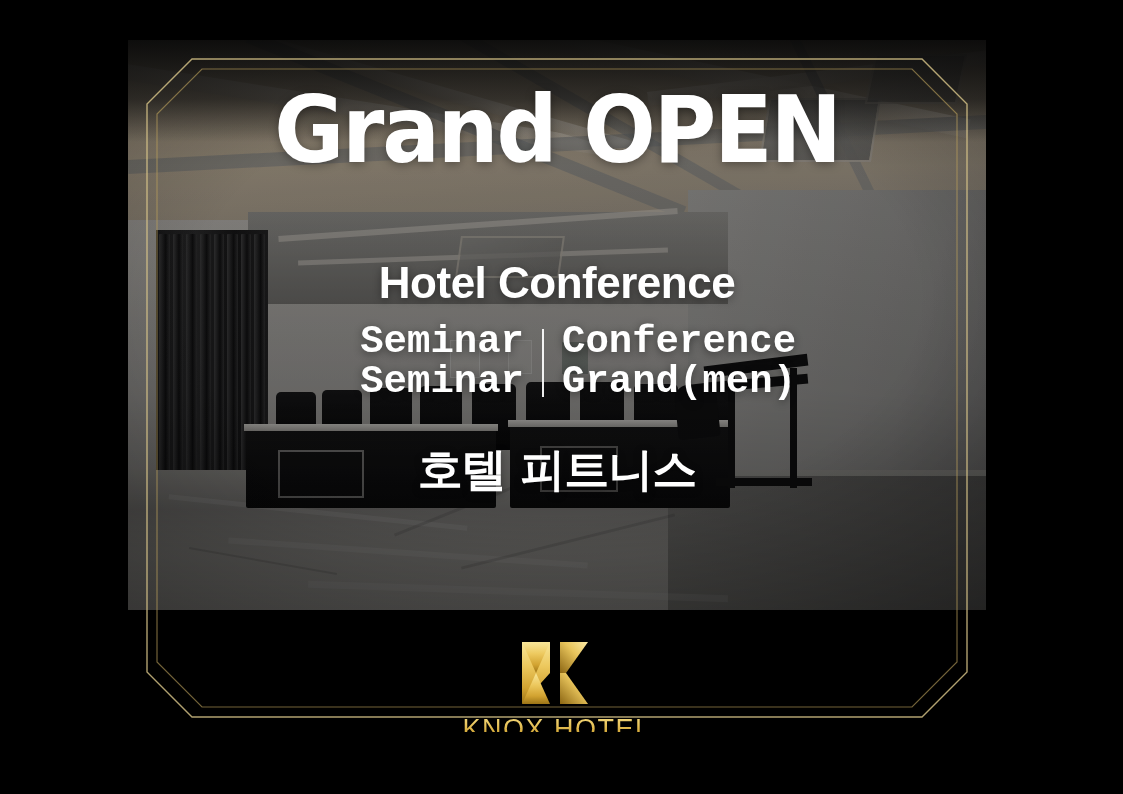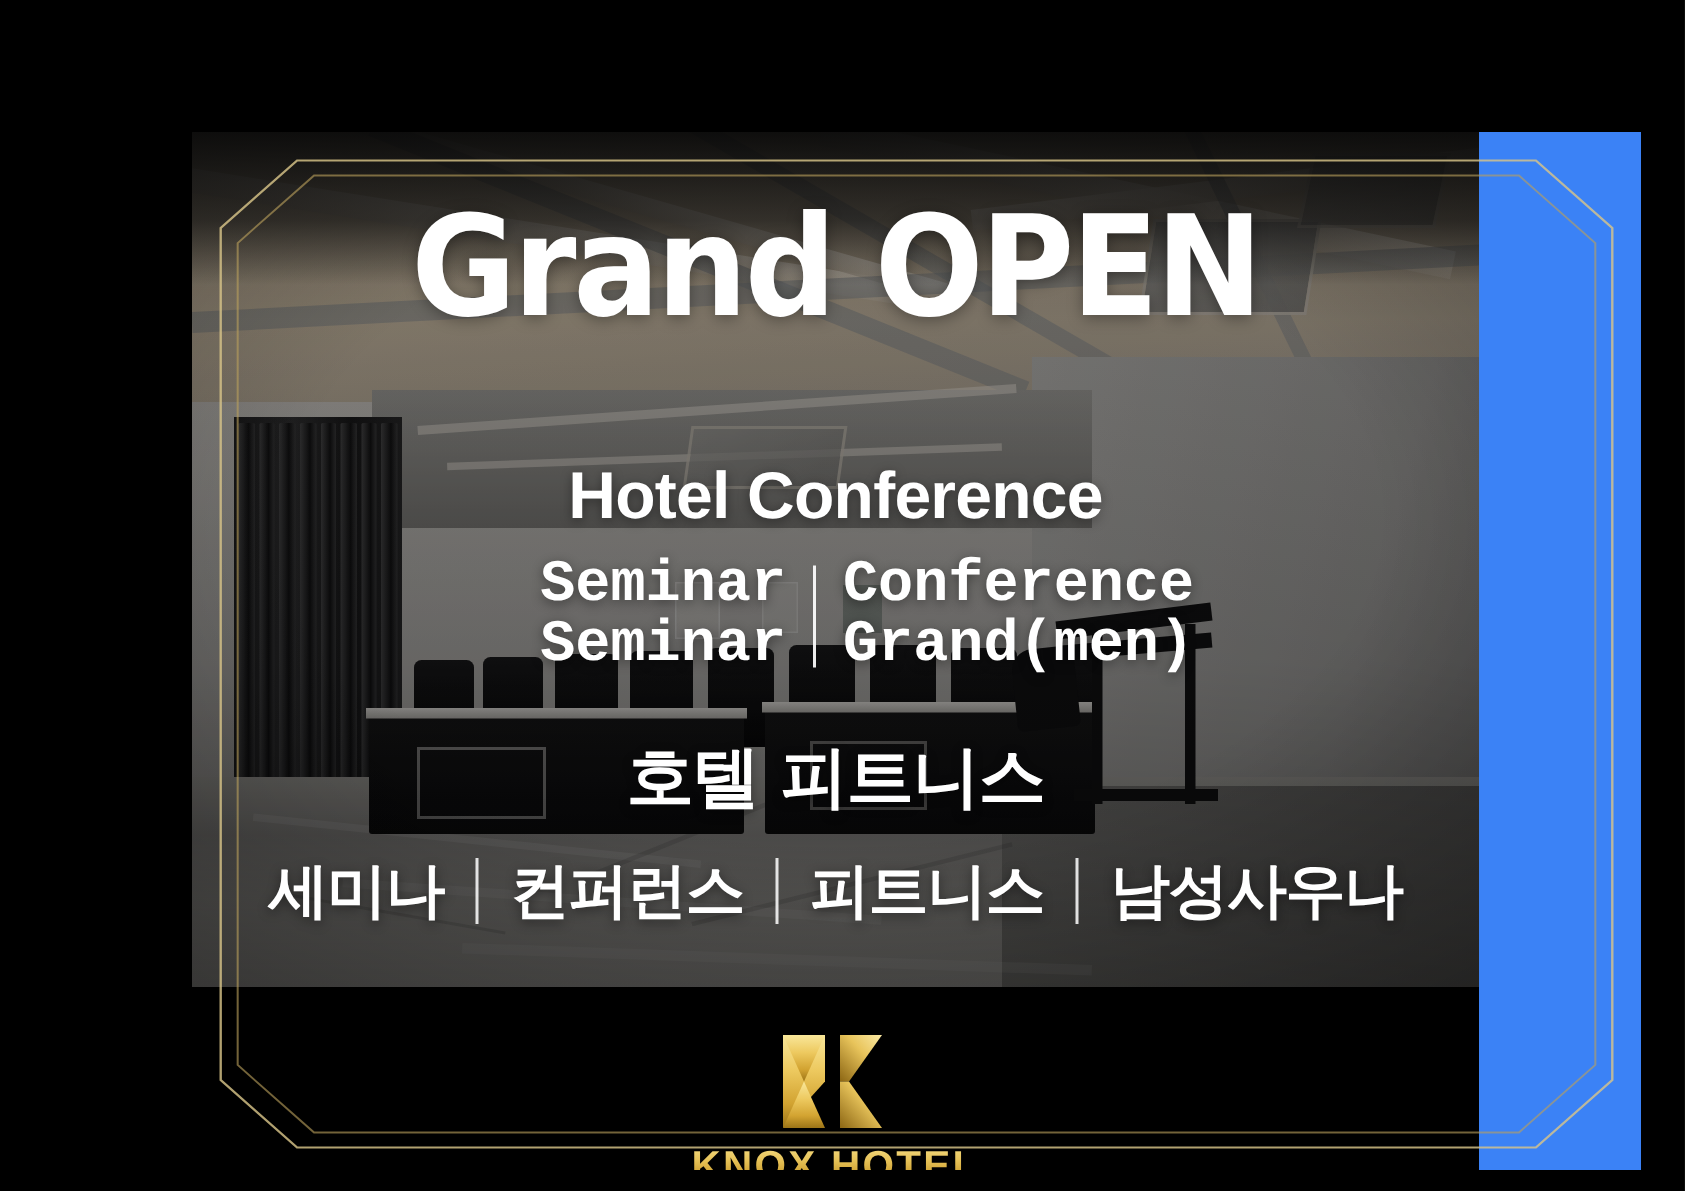--- a/index.html
+++ b/index.html
@@ -14,24 +14,23 @@
   .stage {
     position:relative;
     width:1123px; height:794px;
     background:#000000;
   }
 
   
   .poster {
     position:absolute;
     left:128px; top:40px;
-    width:966px; height:692px;
+    width:858px; height:692px;
     background:#3b82f6;
     overflow:hidden;
-    margin-top:48px;
   }
 
   
   .photo {
     position:absolute;
     left:0; top:0;
     width:858px; height:570px;
     overflow:hidden;
     background:#6f665a;
   }
@@ -254,21 +253,21 @@
   
   .logo {
     position:absolute;
     left:0; top:600px; width:858px;
     display:flex; flex-direction:column; align-items:center;
   }
   .logo-mark { width:74px; height:66px; display:block; }
   .logo-word {
     margin-top:8px;
     font-family:"Liberation Sans", sans-serif;
-    font-weight:bold;
+    font-weight:normal;
     font-size:27px;
     letter-spacing:1.5px;
     background:linear-gradient(180deg,#f7e08a 0%,#e8c45b 35%,#c99a28 72%,#8c6613 100%);
     -webkit-background-clip:text;
     background-clip:text;
     color:transparent;
     -webkit-text-fill-color:transparent;
   }
 </style>
 </head>
@@ -371,29 +370,20 @@
         </div>
         <div class="en-div"></div>
         <div class="en-col right">
           <div>Conference</div>
           <div>Grand(men)</div>
         </div>
       </div>
 
       <div class="kr-title">호텔 피트니스</div>
 
-      <div class="kr-row">
-        <div class="kr-item">세미나</div>
-        <div class="kr-sep"></div>
-        <div class="kr-item">컨퍼런스</div>
-        <div class="kr-sep"></div>
-        <div class="kr-item">피트니스</div>
-        <div class="kr-sep"></div>
-        <div class="kr-item">남성사우나</div>
-      </div>
     </div>
 
     <div class="logo">
       <svg class="logo-mark" viewBox="0 0 74 66">
         <defs>
           <linearGradient id="goldA" x1="0" y1="0" x2="0" y2="1">
             <stop offset="0%" stop-color="#f9e79a"></stop>
             <stop offset="38%" stop-color="#edc95f"></stop>
             <stop offset="74%" stop-color="#d2a331"></stop>
             <stop offset="100%" stop-color="#9c7417"></stop>

